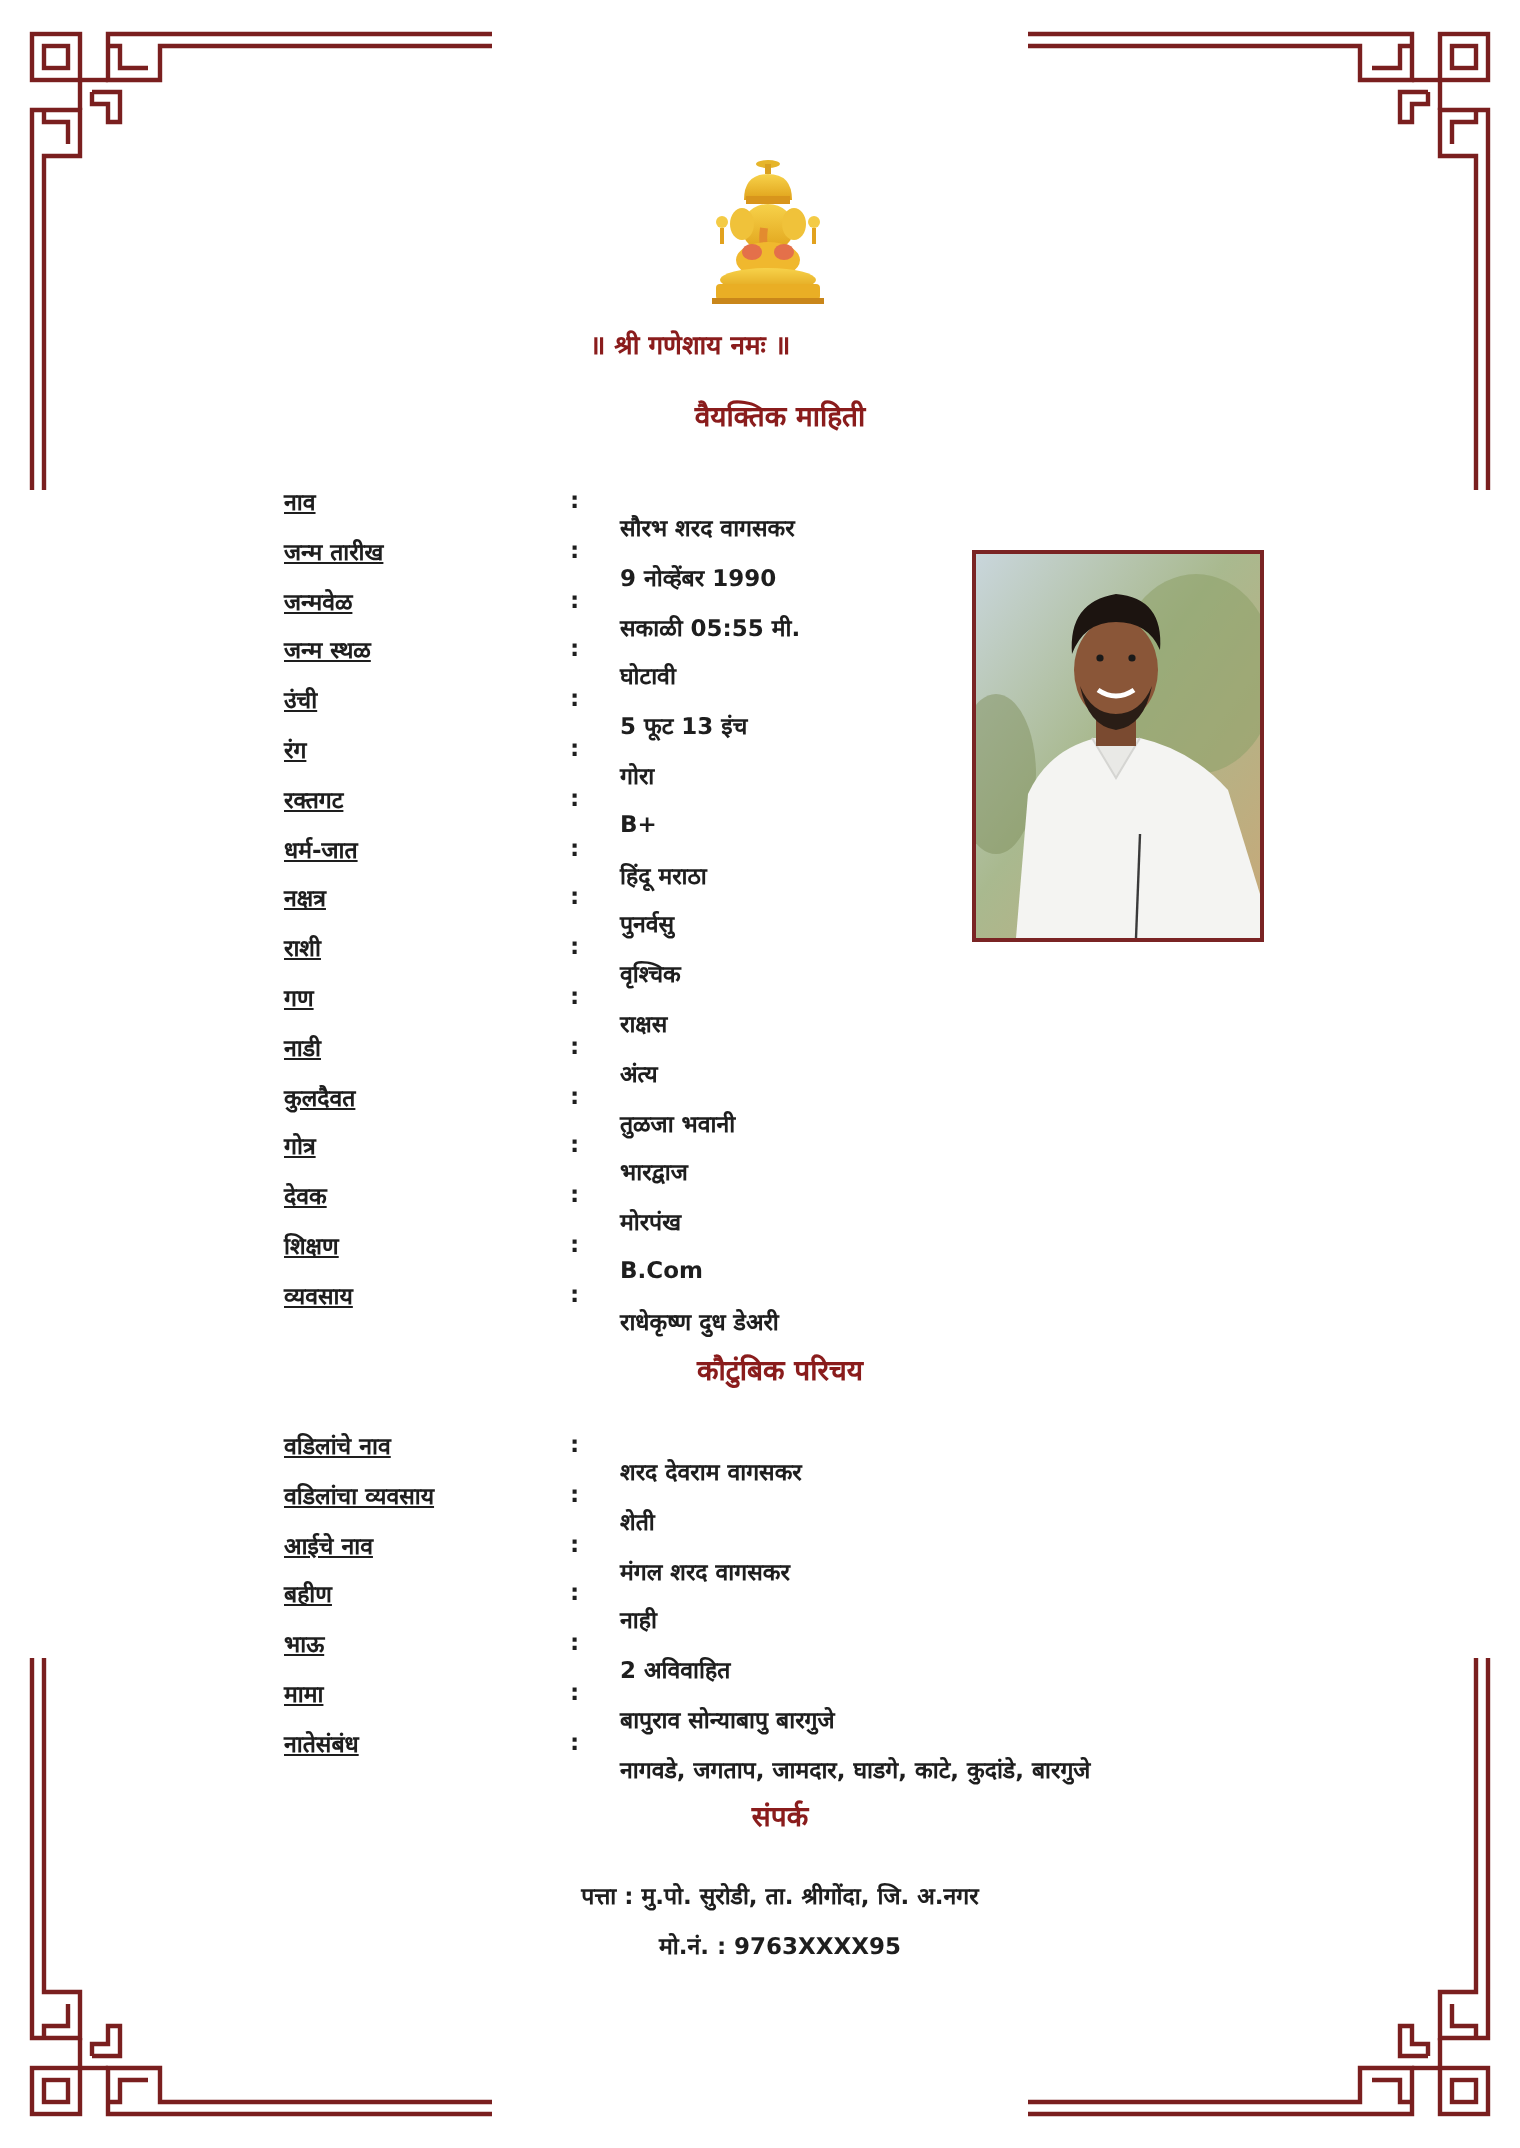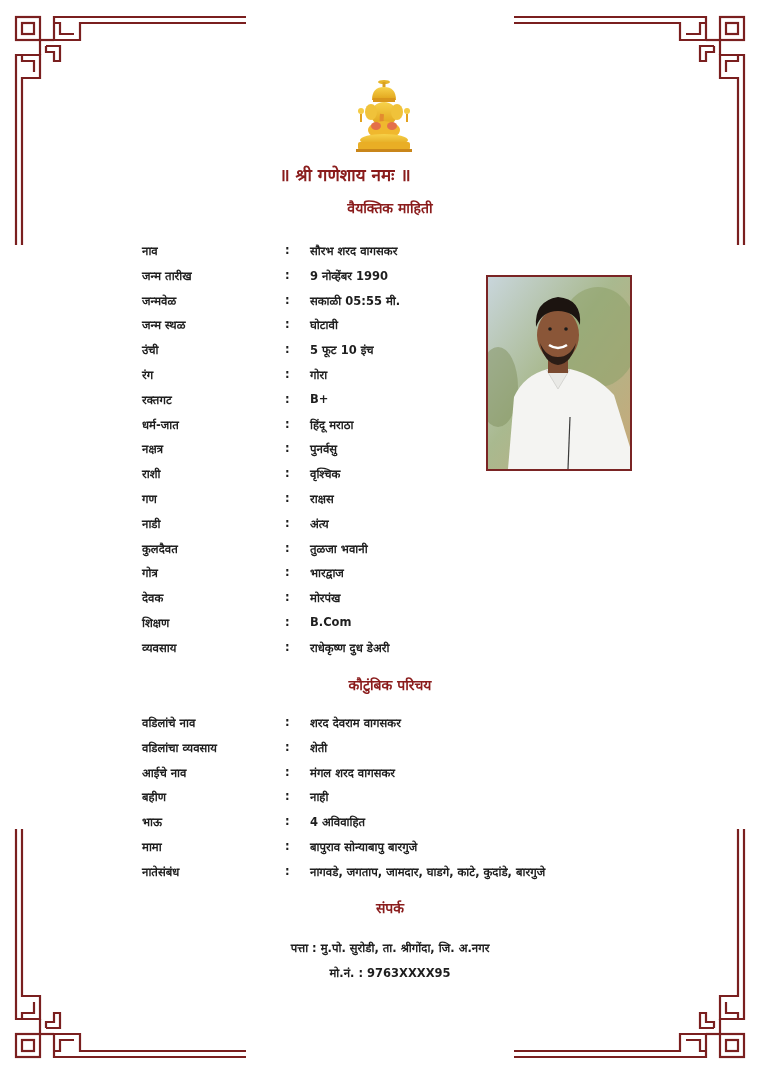--- a/index.html
+++ b/index.html
@@ -10,32 +10,32 @@
     .corner svg { width: 100%; height: 100%; display: block; }
     .corner.tl { left: 0; top: 0; }
     .corner.tr { right: 0; top: 0; transform: scaleX(-1); }
     .corner.bl { left: 0; bottom: 0; transform: scaleY(-1); }
     .corner.br { right: 0; bottom: 0; transform: scale(-1, -1); }
 
     .deity { position: absolute; left: 352px; top: 78px; width: 64px; height: 76px; }
     .deity svg { width: 100%; height: 100%; display: block; }
 
     .mantra { position: absolute; left: 0; width: 690px; top: 163px; text-align: center;
-              font-size: 17px; font-weight: bold; color: #8a1c1c; }
+              font-size: 13px; font-weight: bold; color: #8a1c1c; }
     .section-title { position: absolute; left: 0; width: 780px; text-align: center;
               font-size: 14px; font-weight: bold; color: #8a1c1c; }
     .title-personal { top: 198px; }
     .title-family { top: 675px; }
     .title-contact { top: 898px; }
 
     .rows { position: absolute; left: 142px; }
     .row { position: relative; height: 24.8px; font-size: 11.5px; font-weight: bold; color: #1e1e1e; }
-    .row .label { position: absolute; left: 0; top: 0; white-space: nowrap; }
+    .row .label { position: absolute; left: 0; top: 0; white-space: nowrap; text-decoration: underline; }
     .row .colon { position: absolute; left: 143px; top: 0; }
-    .row .value { position: absolute; left: 168px; top: 0; white-space: nowrap; }
+    .row .value { position: absolute; left: 168px; top: 13px; white-space: nowrap; }
     .personal { top: 243px; }
     .family { top: 715px; }
 
     .photo { position: absolute; left: 486px; top: 275px; width: 146px; height: 196px;
              border: 2px solid #7a2424; overflow: hidden; background: #b7c3b0; }
     .photo svg { width: 100%; height: 100%; display: block; }
 
     .contact { position: absolute; left: 0; width: 780px; text-align: center;
                font-size: 11.5px; font-weight: bold; color: #1e1e1e; }
     .contact.address { top: 940px; }
@@ -158,21 +158,21 @@
     <span class="value">सकाळी 05:55 मी.</span>
   </div>
   <div class="row">
     <span class="label">जन्म स्थळ</span>
     <span class="colon">:</span>
     <span class="value">घोटावी</span>
   </div>
   <div class="row">
     <span class="label">उंची</span>
     <span class="colon">:</span>
-    <span class="value">5 फूट 10 इंच</span>
+    <span class="value">5 फूट 13 इंच</span>
   </div>
   <div class="row">
     <span class="label">रंग</span>
     <span class="colon">:</span>
     <span class="value">गोरा</span>
   </div>
   <div class="row">
     <span class="label">रक्तगट</span>
     <span class="colon">:</span>
     <span class="value">B+</span>
@@ -279,21 +279,21 @@
     <span class="value">मंगल शरद वागसकर</span>
   </div>
   <div class="row">
     <span class="label">बहीण</span>
     <span class="colon">:</span>
     <span class="value">नाही</span>
   </div>
   <div class="row">
     <span class="label">भाऊ</span>
     <span class="colon">:</span>
-    <span class="value">4 अविवाहित</span>
+    <span class="value">2 अविवाहित</span>
   </div>
   <div class="row">
     <span class="label">मामा</span>
     <span class="colon">:</span>
     <span class="value">बापुराव सोन्याबापु बारगुजे</span>
   </div>
   <div class="row">
     <span class="label">नातेसंबंध</span>
     <span class="colon">:</span>
     <span class="value">नागवडे, जगताप, जामदार, घाडगे, काटे, कुदांडे, बारगुजे</span>

